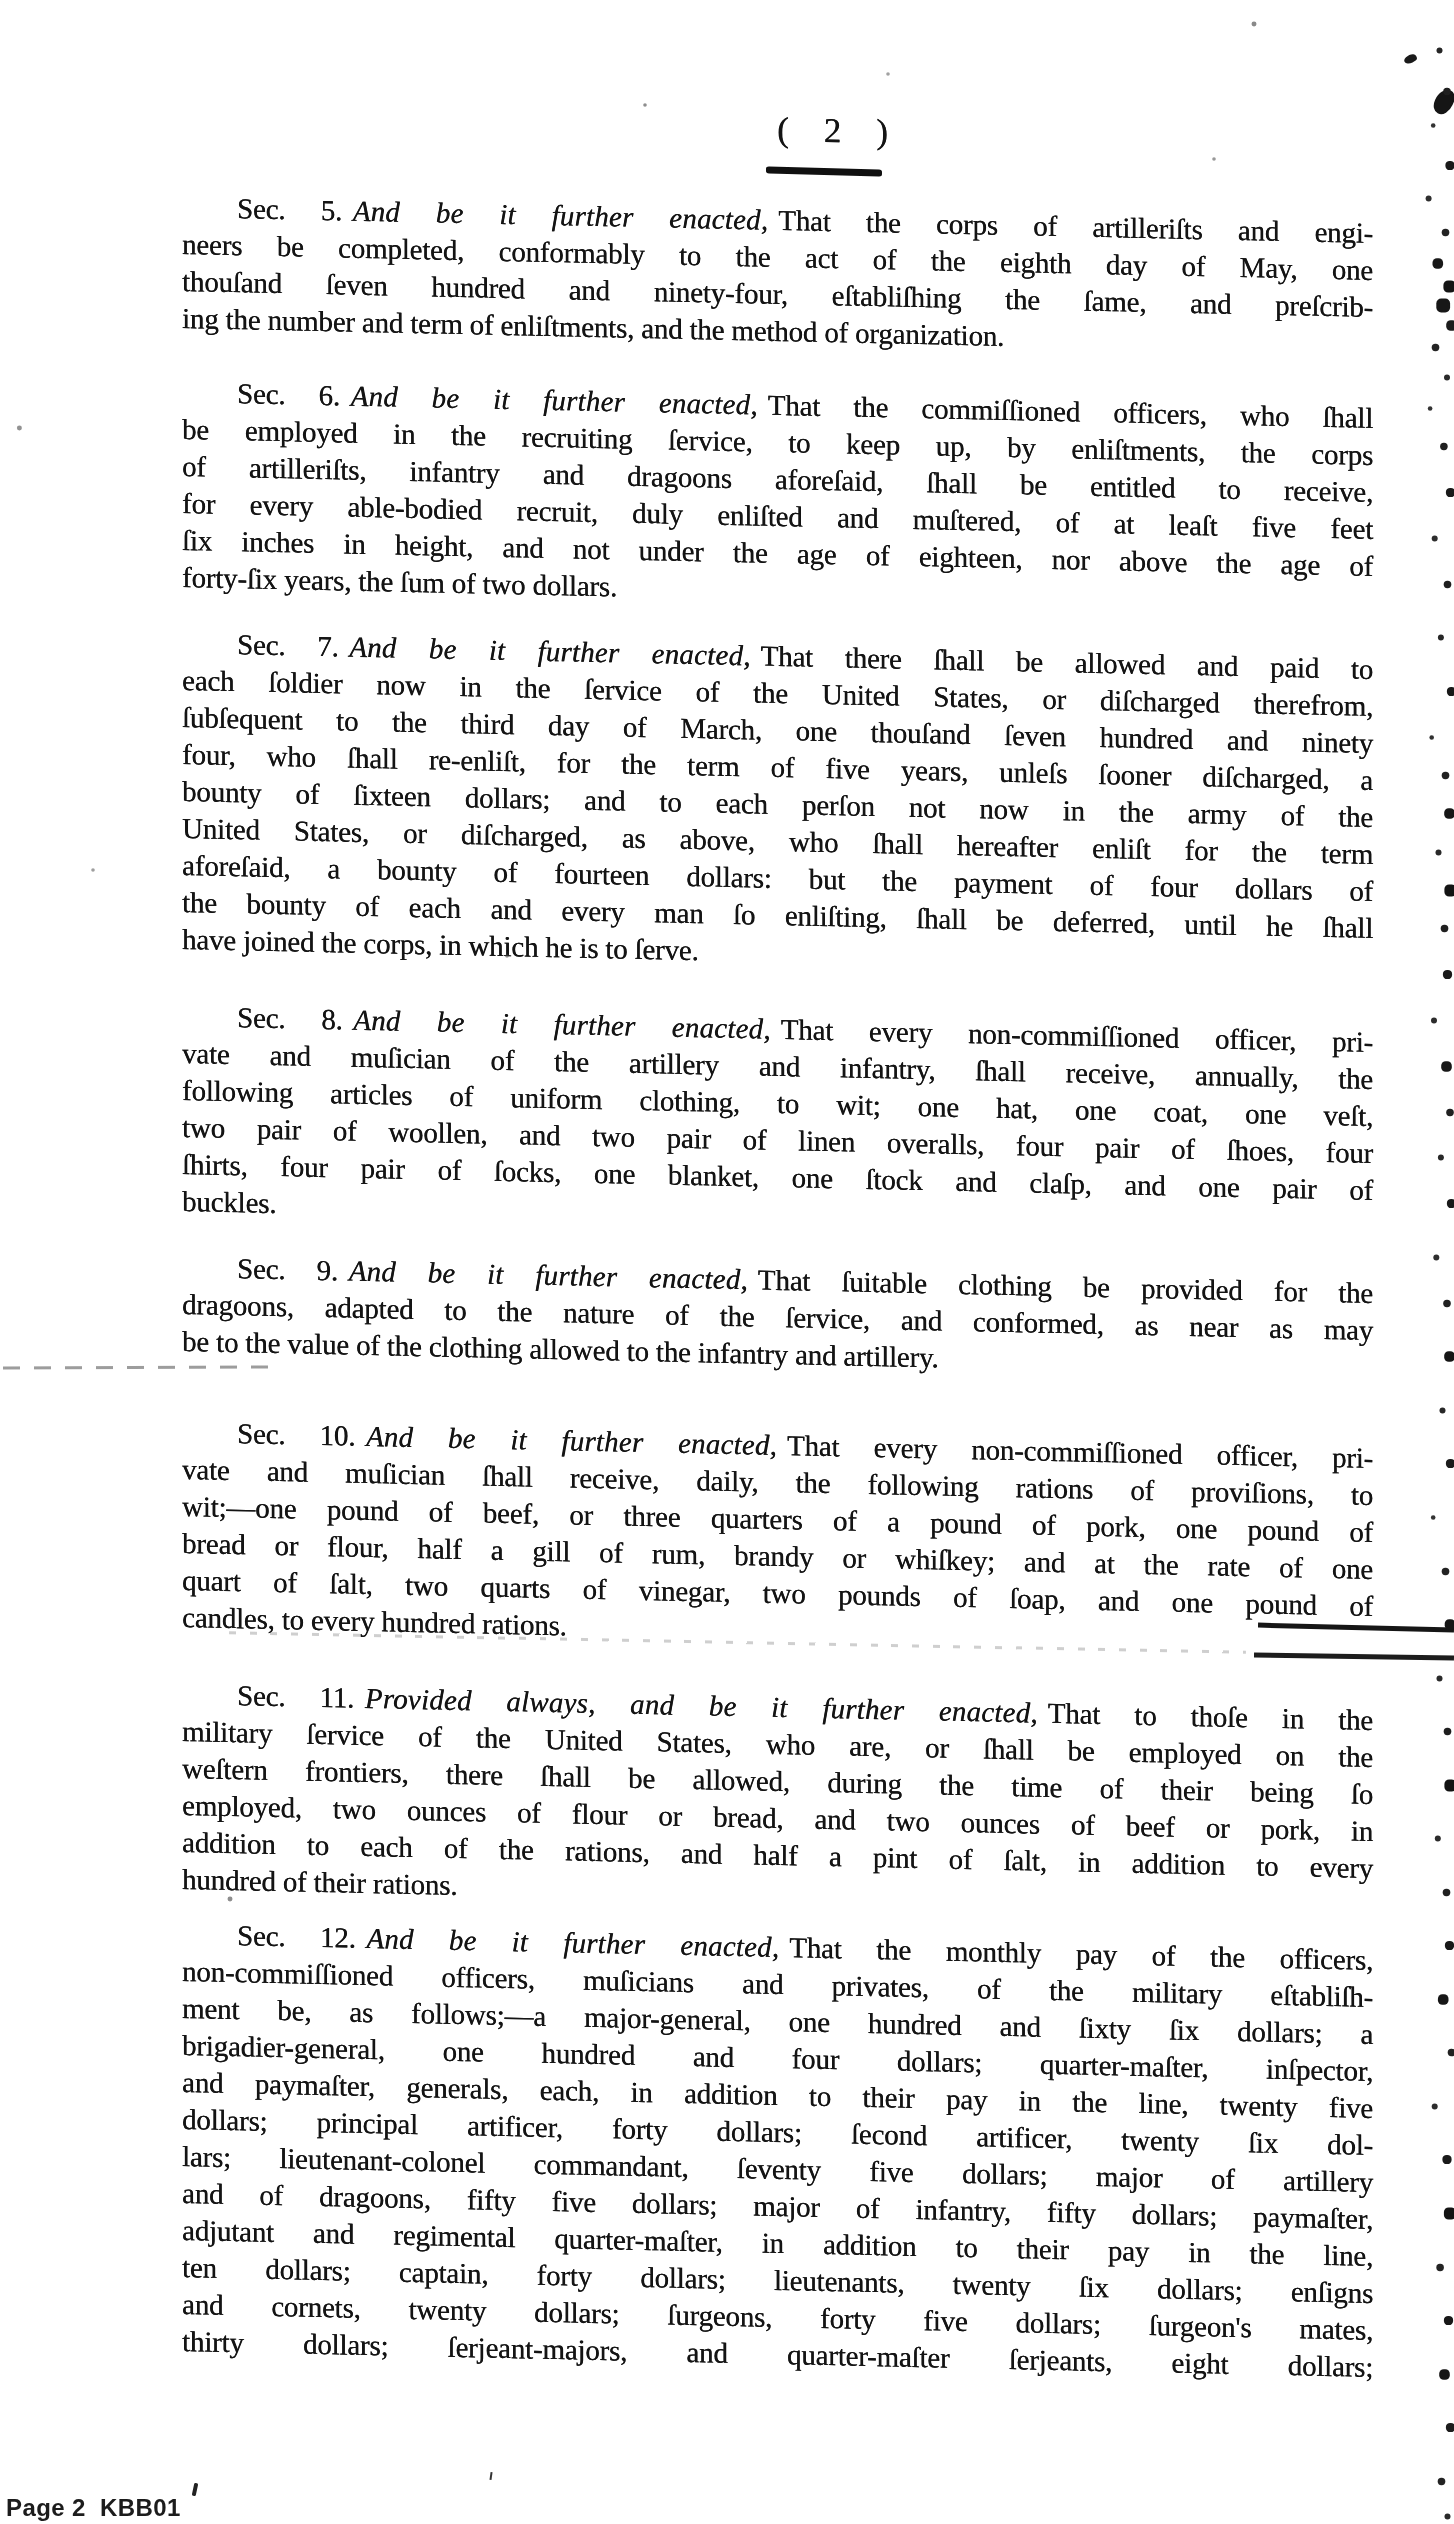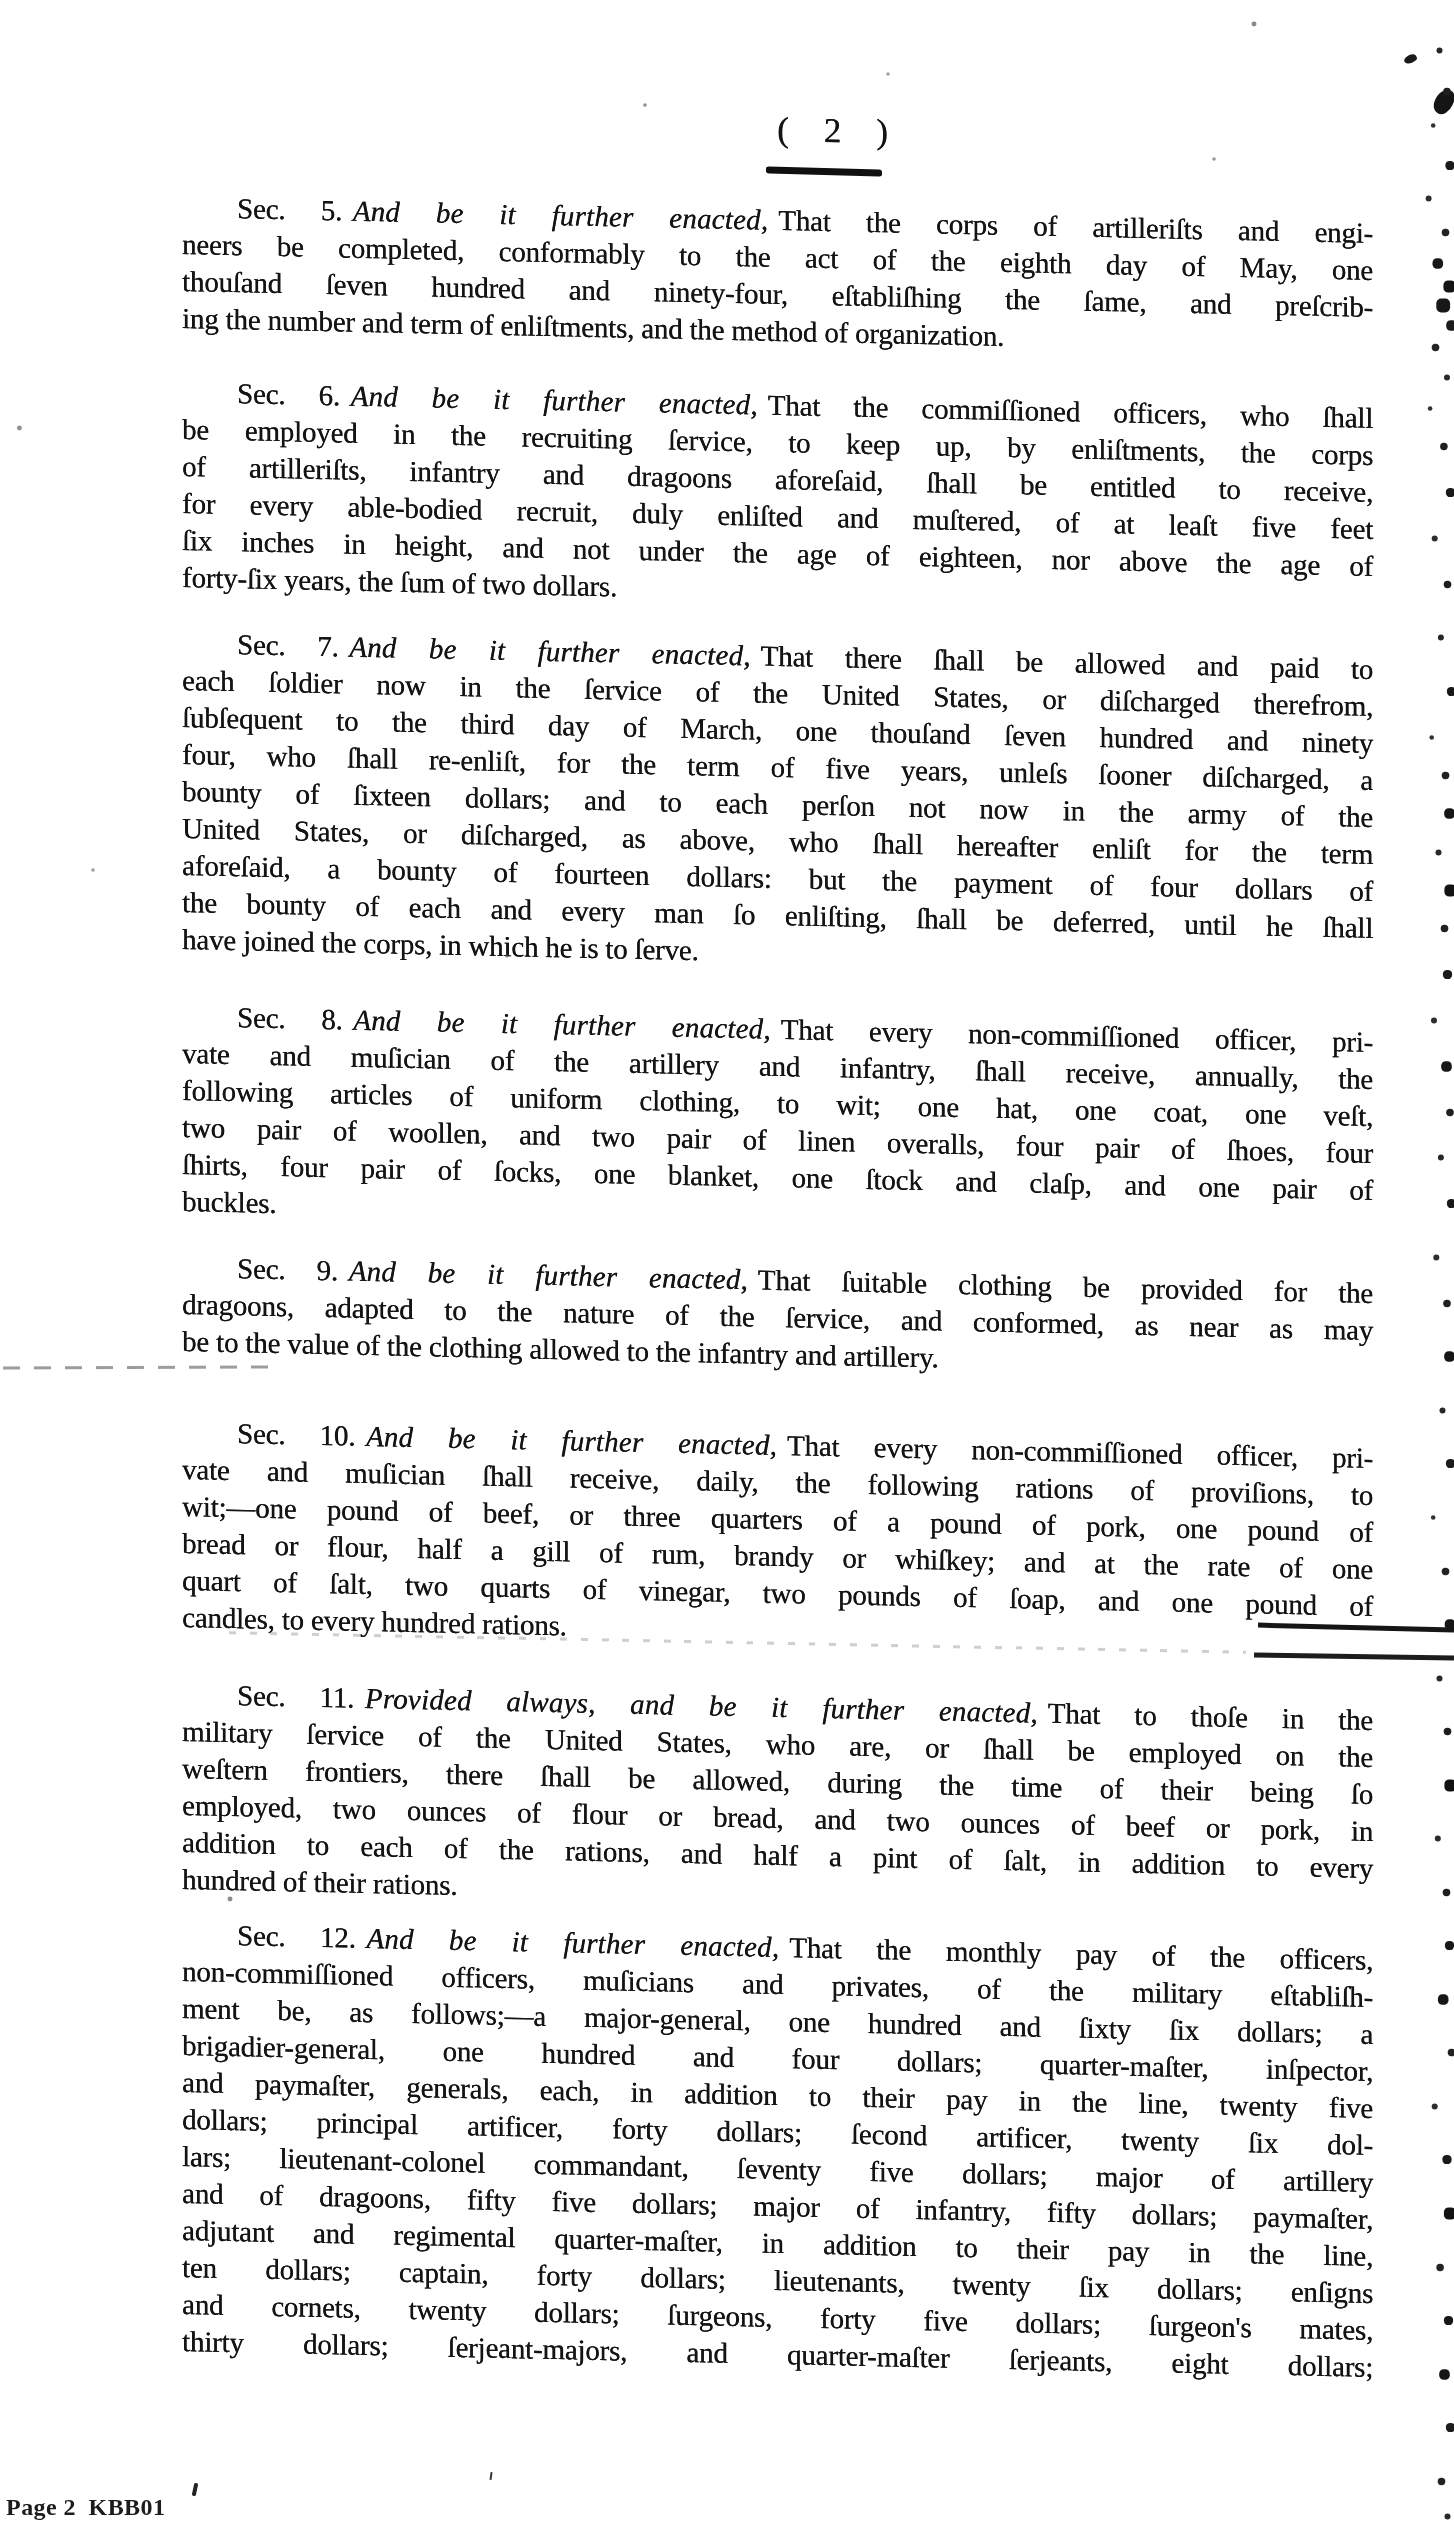--- a/index.html
+++ b/index.html
@@ -75,21 +75,21 @@
       24.5px 2158px 0 3.1px #1a1a1a, 27.5px 2212px 0 4.6px #131313, 17.6px 2266px 0 2.3px #242424,
       26px 2319px 0 3.1px #181818, 22px 2373px 0 3.8px #151515, 28px 2426px 0 3.1px #1c1c1c,
       19px 2480px 0 2.3px #232323, 25px 2515px 0 1.5px #2a2a2a;}
   .dots{left:0;top:0;width:2.3px;height:2.3px;background:transparent;border-radius:50%;opacity:.55;
     box-shadow:
       644px 104px 0 0.8px #333, 1253px 23px 0 1.5px #2a2a2a, 18.4px 427px 0 1.5px #3a3a3a,
       229px 1898px 0 1.5px #333, 1213px 158px 0 0.8px #444, 506px 955px 0 0.8px #4a4a4a,
       887px 73px 0 0.8px #555, 92px 869px 0 0.8px #4f4f4f;}
   .footer{
     position:absolute;left:6.1px;top:2494px;
-    font-family:Liberation Serif, serif;
+    font-family:Liberation Sans, sans-serif;
     font-size:24px;font-weight:700;color:#1c1c1c;white-space:pre;letter-spacing:0.4px;
   }
 </style>
 </head>
 <body>
 
 <div class="page">
   <div class="skew">
 
     <div class="pg-head">( 2 )</div>

